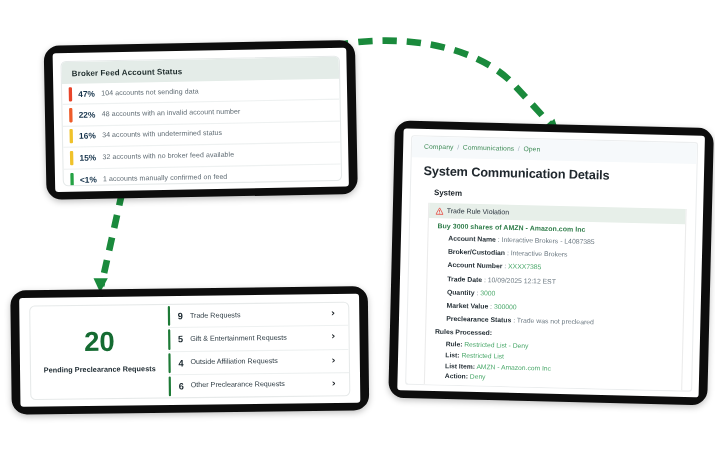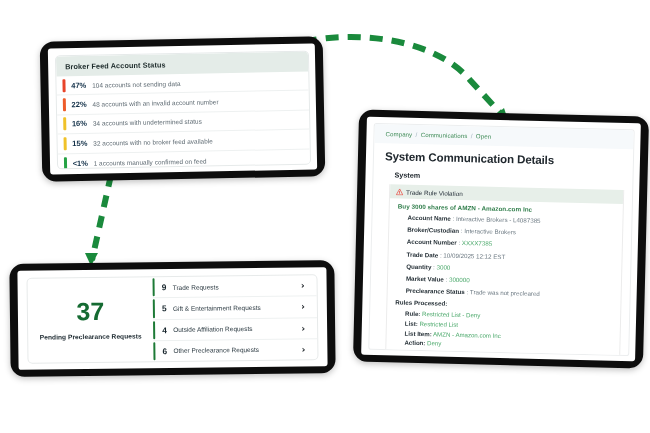--- a/index.html
+++ b/index.html
@@ -219,21 +219,21 @@
         </div>
       </div>
     </div>
   </div>
 
   <div class="tablet" id="tablet-preclear">
     <div class="screen">
       <div class="pc-card">
 
         <div class="pc-left">
-          <div class="pc-num">37</div>
+          <div class="pc-num">20</div>
           <div class="pc-num-label">Pending Preclearance Requests</div>
         </div>
 
         <div class="pc-right">
 
           <div class="pc-row">
             <div class="pc-divider"></div>
             <div class="pc-count">9</div>
             <div class="pc-label">Trade Requests</div>
             <div class="pc-chev">›</div>

